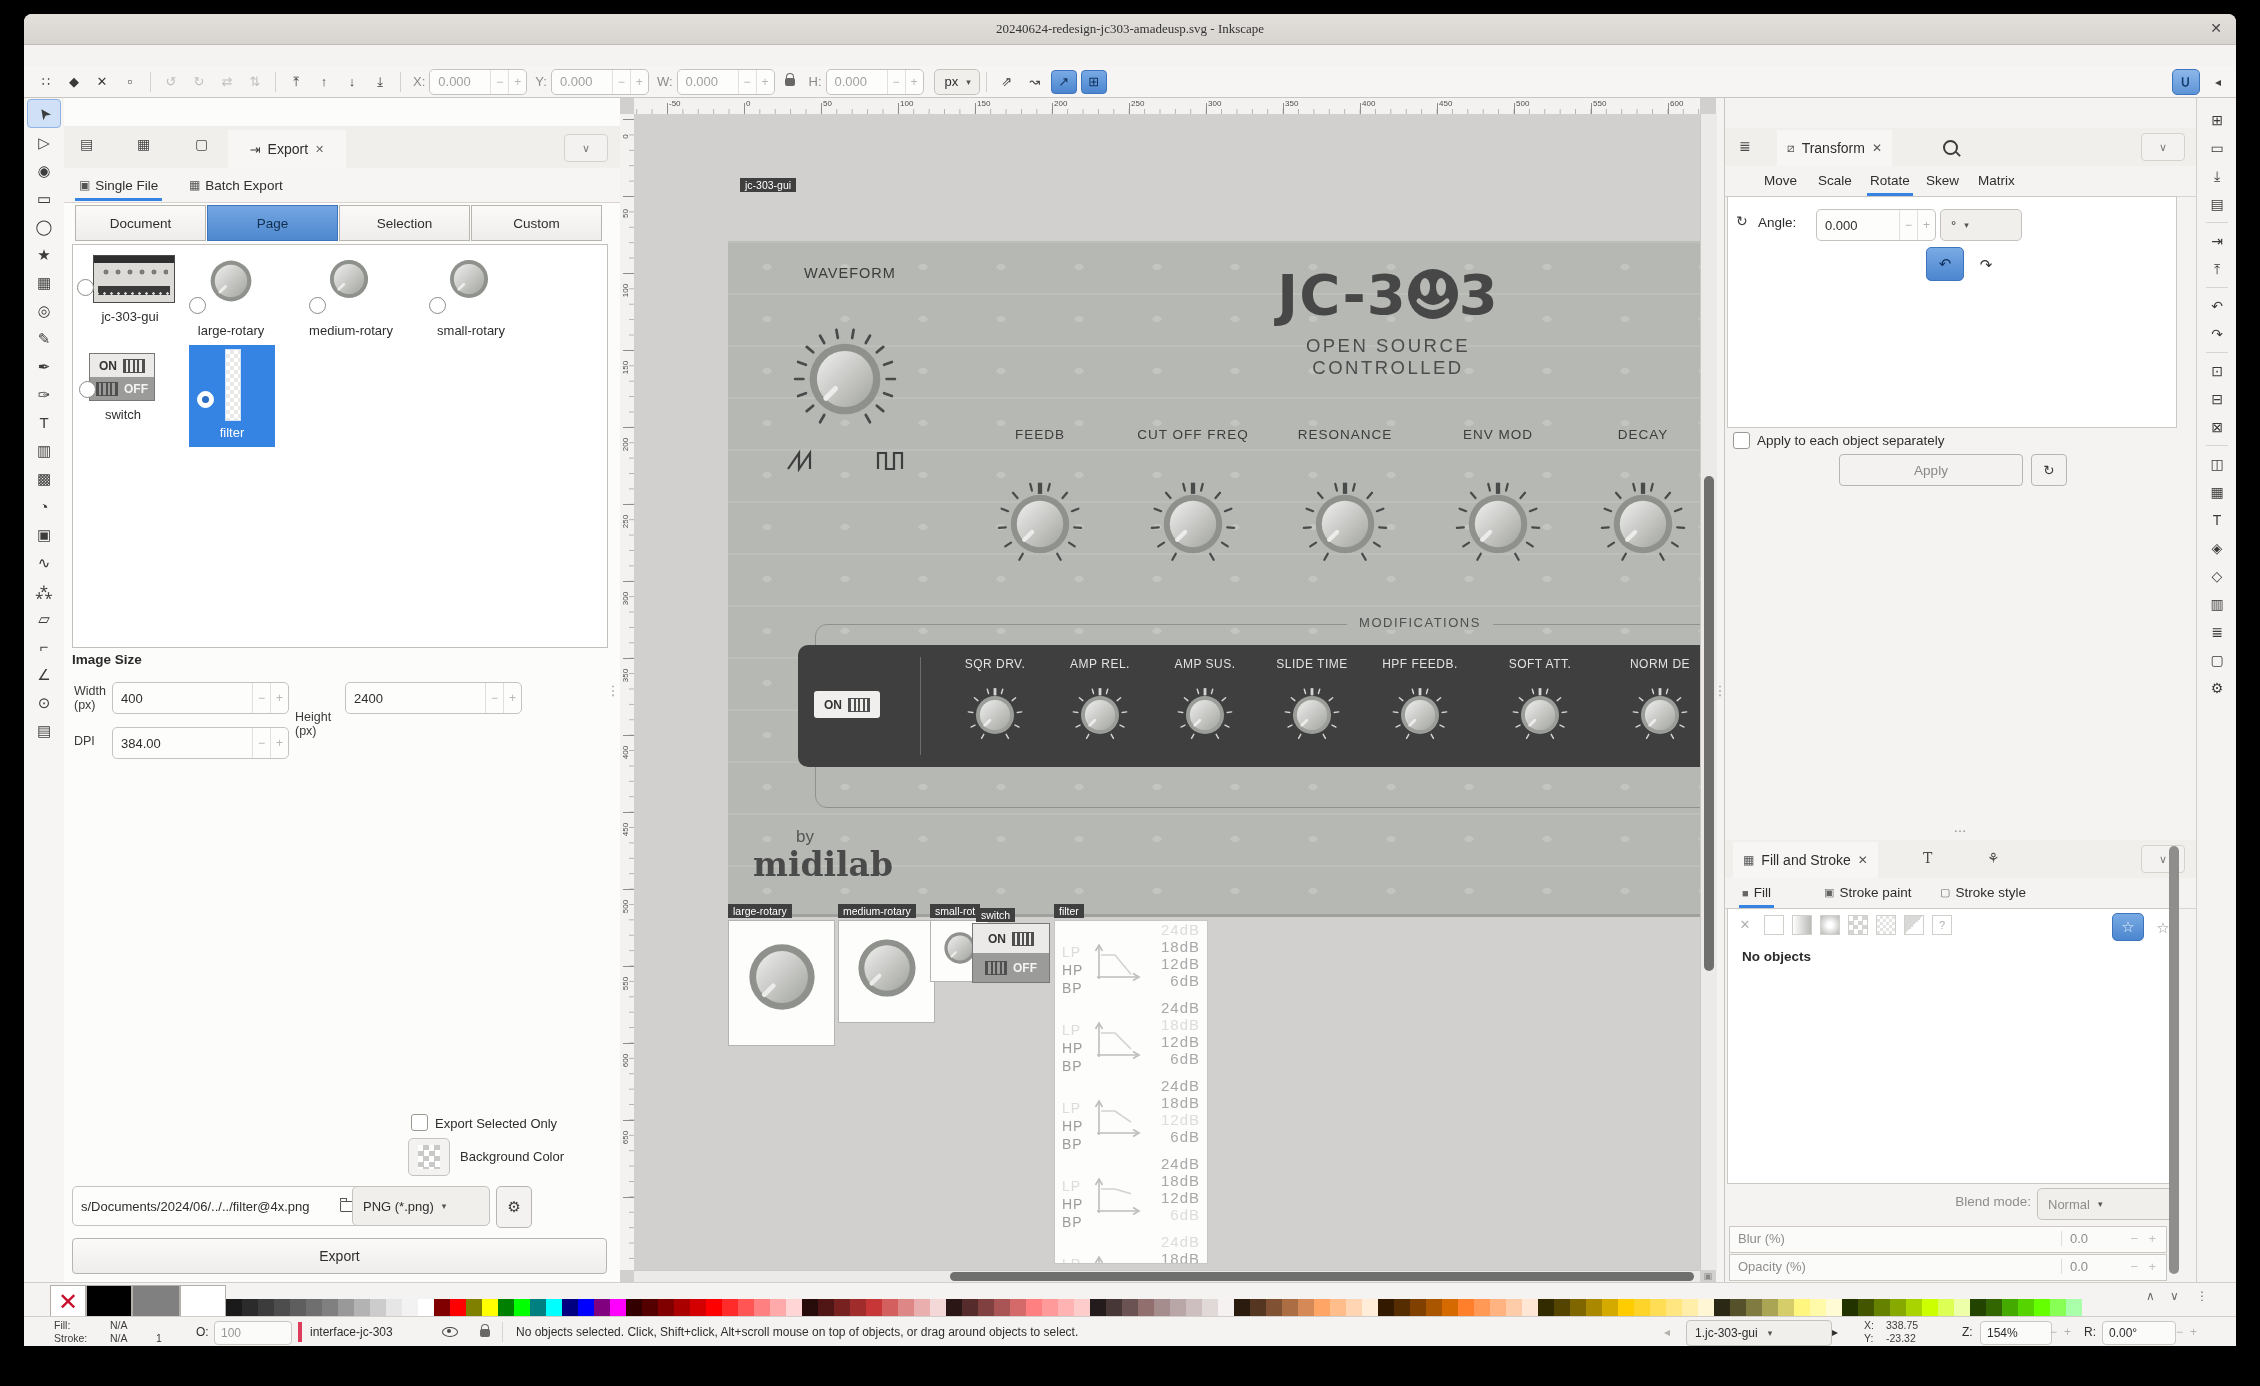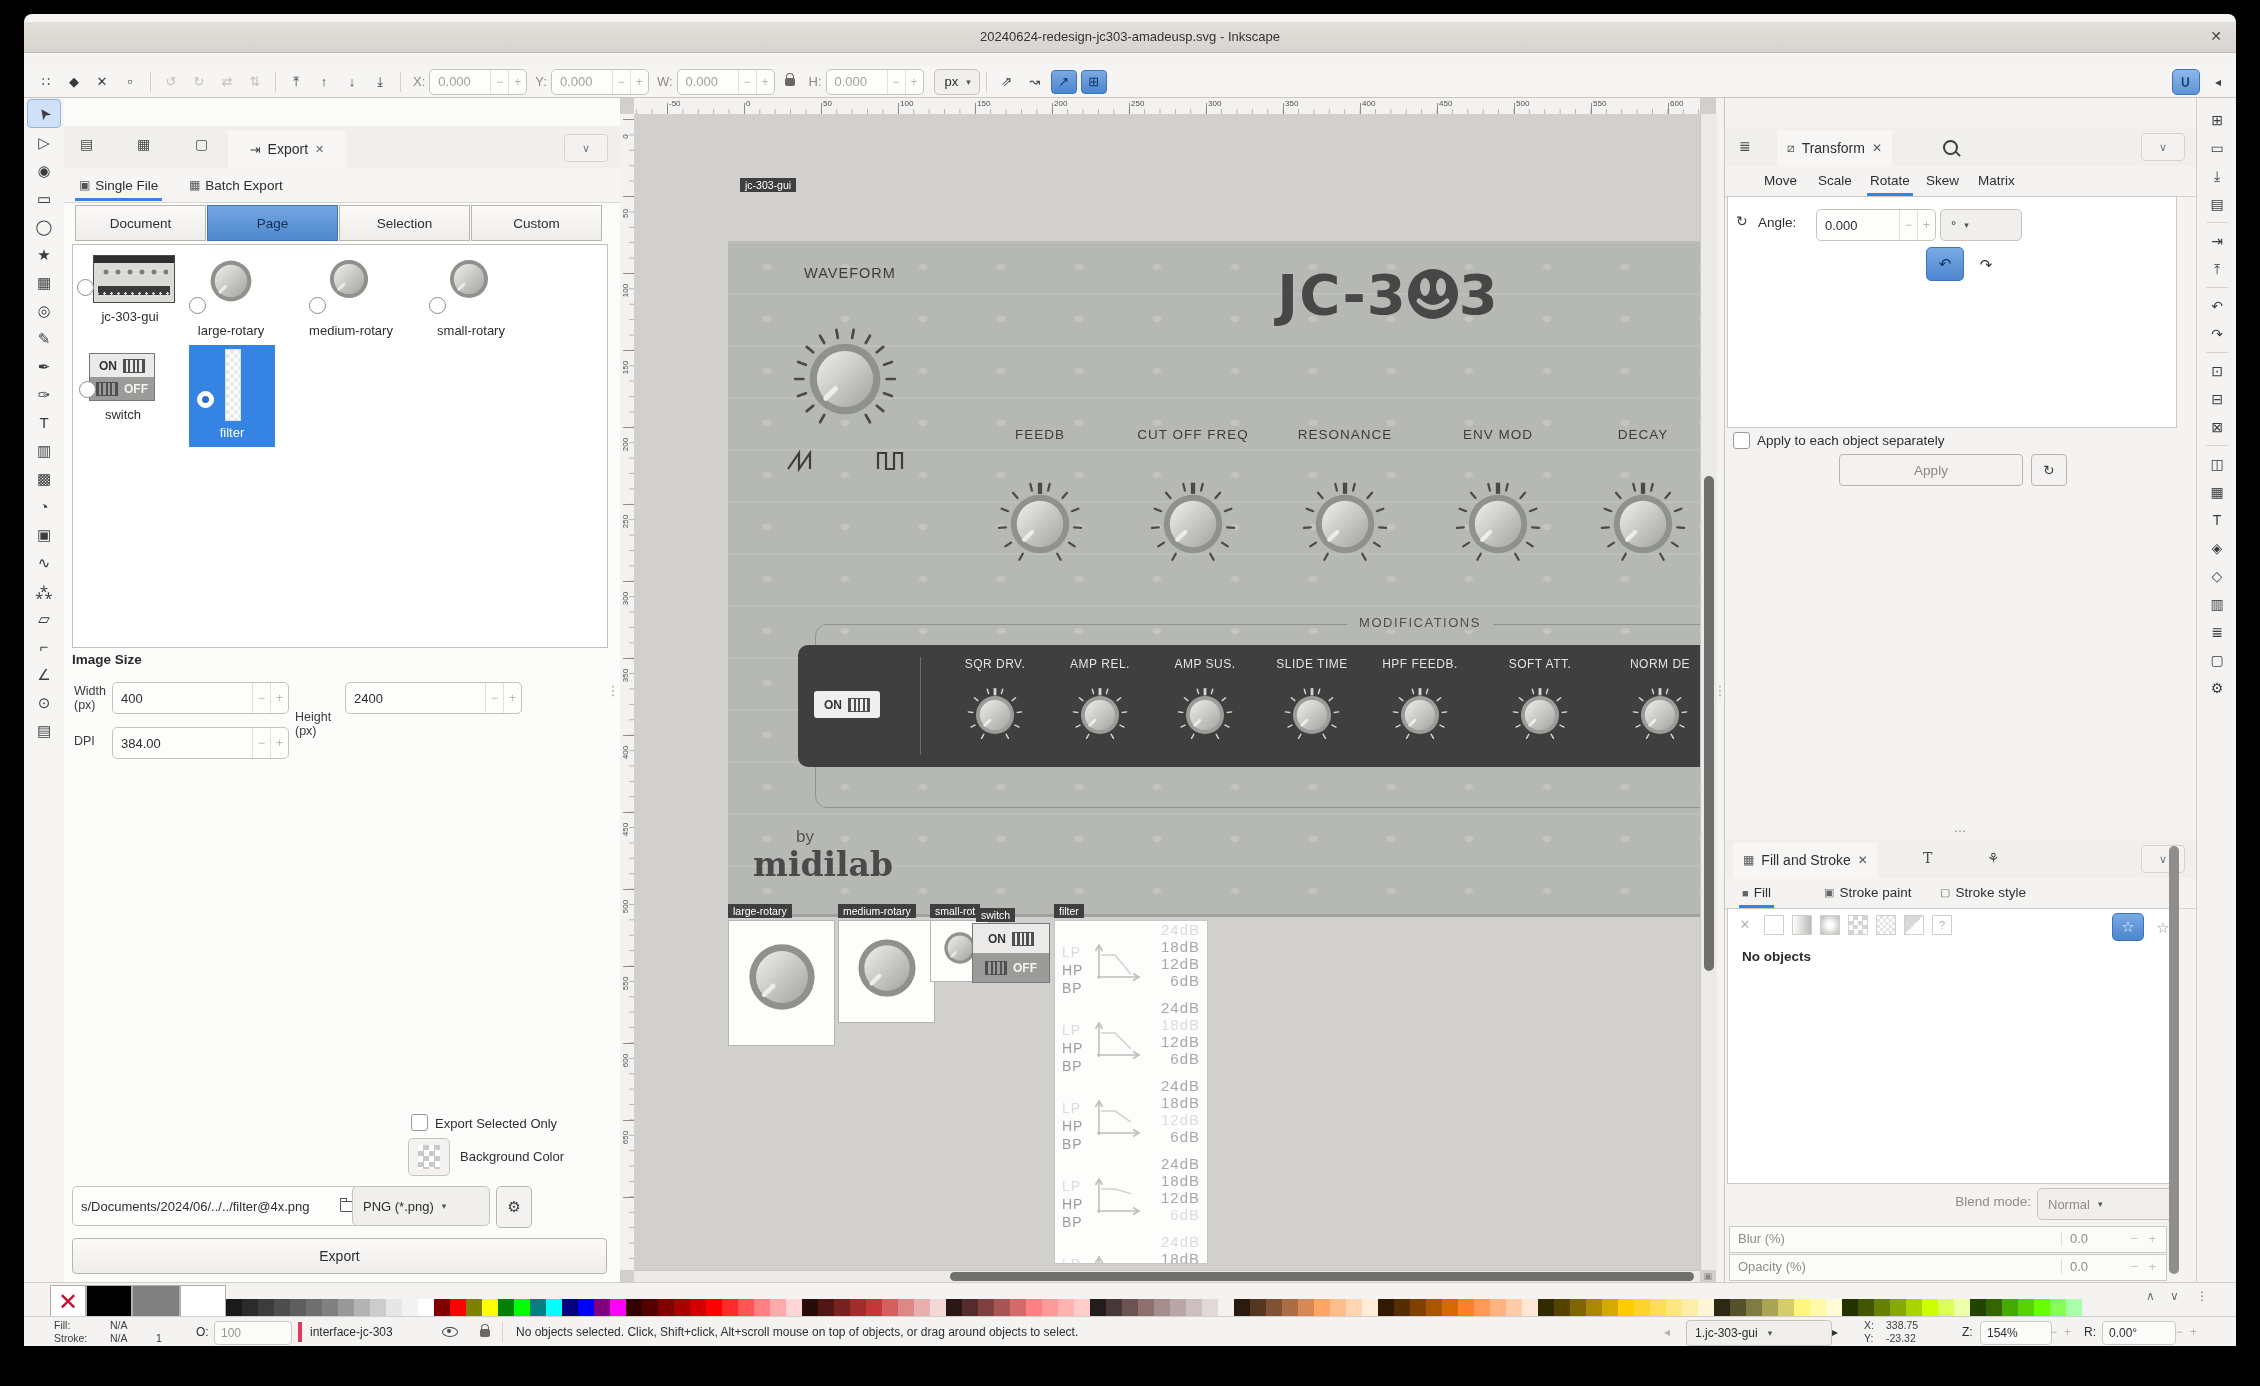--- a/index.html
+++ b/index.html
@@ -2,22 +2,22 @@
 <html><head>
 <meta charset="utf-8">
 <style>
   html,body{margin:0;padding:0;background:#000;}
   #app{position:relative;width:2260px;height:1386px;background:#000;overflow:hidden;
        font-family:"Liberation Sans",sans-serif;color:#2e2e2e;-webkit-user-select:none;}
   .abs{position:absolute;}
   #win{position:absolute;left:24px;top:14px;width:2212px;height:1332px;background:#f4f3f1;
        border-radius:8px 8px 0 0;overflow:hidden;}
   
-  .titlebar{position:absolute;left:0;top:8px;width:100%;height:30px;background:linear-gradient(#e3e0dc,#d7d4d0);
-            border-bottom:1px solid #bfbcb8;}
+  .titlebar{position:absolute;left:0;top:0;width:100%;height:30px;background:linear-gradient(#e3e0dc,#d7d4d0);
+            border-bottom:1px solid #bfbcb8;font-family:Liberation Serif, serif;}
   .title{position:absolute;left:0;right:0;top:7px;text-align:center;font-size:13px;color:#333;}
   .close{position:absolute;right:14px;top:6px;font-size:14px;color:#444;cursor:pointer;}
   .menubar{position:absolute;left:0;top:30px;width:100%;height:22px;background:#f6f5f3;display:flex;align-items:center;padding-left:10px;gap:0;}
   .menu-item{font-size:13px;color:#2c2c2c;padding:2px 11px;}
   .cmdbar{position:absolute;left:0;top:52px;width:100%;height:32px;background:#f6f5f3;border-bottom:1px solid #c9c6c2;
           display:flex;align-items:center;padding-left:8px;box-sizing:border-box;}
   .tbico{width:24px;height:22px;display:inline-flex;align-items:center;justify-content:center;font-size:13px;color:#3a3a3a;margin:0 2px;}
   .tbico.dim{color:#c2c0bd;}
   .tbico.on{background:linear-gradient(#79aae4,#4c86cf);border:1px solid #3c74be;border-radius:4px;color:#10305a;}
   .tbsep{width:1px;height:20px;background:#d4d1cd;margin:0 6px;}
@@ -528,20 +528,21 @@
                 </svg>
             <svg class="abs" style="left:146px;top:206px" width="36" height="28" viewBox="0 0 36 28">
               <path d="M4 22 V6 H12 V22 H20 V6 H28 V22" fill="none" stroke="#3d3d3d" stroke-width="2.2"></path>
                 </svg>
             <div class="logo"><span>JC-3</span><svg width="52" height="52" viewBox="0 0 52 52">
                     <circle cx="26" cy="26" r="25" fill="#474747"></circle>
                     <ellipse cx="18" cy="19" rx="5" ry="9" fill="#b6b8b3"></ellipse>
                     <ellipse cx="34" cy="19" rx="5" ry="9" fill="#b6b8b3"></ellipse>
                     <path d="M12 33 Q26 46 40 33" fill="none" stroke="#b6b8b3" stroke-width="5" stroke-linecap="round"></path>
                   </svg><span>3</span></div>
+            <div class="logosub">OPEN SOURCE CONTROLLED</div>
             <div id="knobRow">
                   <div class="glabel" style="left:312px;top:186px">FEEDB</div>
                   <div class="knobbox" style="left:312px;top:240px"><svg width="86" height="86" viewBox="-50 -50 100 100">
                       <line x1="-20.0" y1="34.6" x2="-24.0" y2="41.6" stroke="#4a4a4a" stroke-width="2.6" stroke-linecap="round"></line>
                       <line x1="-33.7" y1="21.6" x2="-40.4" y2="26.0" stroke="#4a4a4a" stroke-width="2.6" stroke-linecap="round"></line>
                       <line x1="-39.8" y1="3.8" x2="-47.8" y2="4.6" stroke="#4a4a4a" stroke-width="2.6" stroke-linecap="round"></line>
                       <line x1="-37.1" y1="-14.9" x2="-44.6" y2="-17.8" stroke="#4a4a4a" stroke-width="2.6" stroke-linecap="round"></line>
                       <line x1="-26.2" y1="-30.2" x2="-31.4" y2="-36.3" stroke="#4a4a4a" stroke-width="2.6" stroke-linecap="round"></line>
                       <line x1="-9.4" y1="-38.9" x2="-11.3" y2="-46.6" stroke="#4a4a4a" stroke-width="2.6" stroke-linecap="round"></line>
                       <line x1="9.4" y1="-38.9" x2="11.3" y2="-46.6" stroke="#4a4a4a" stroke-width="2.6" stroke-linecap="round"></line>

